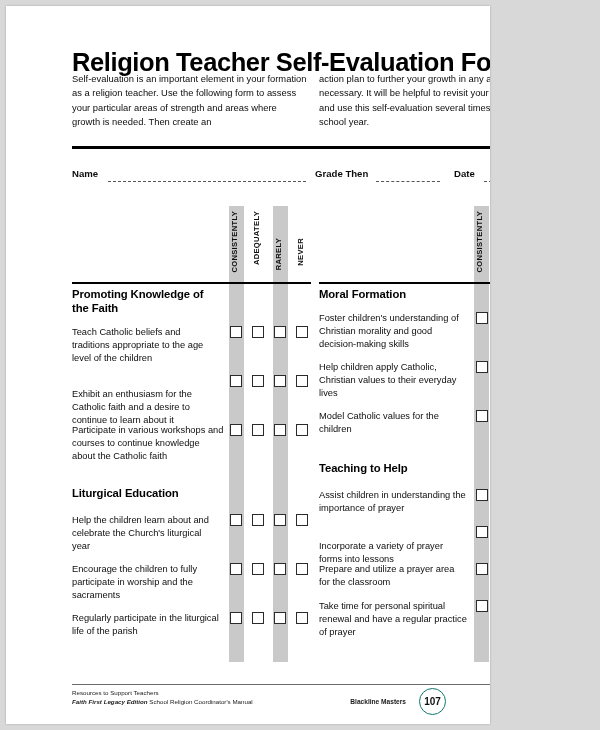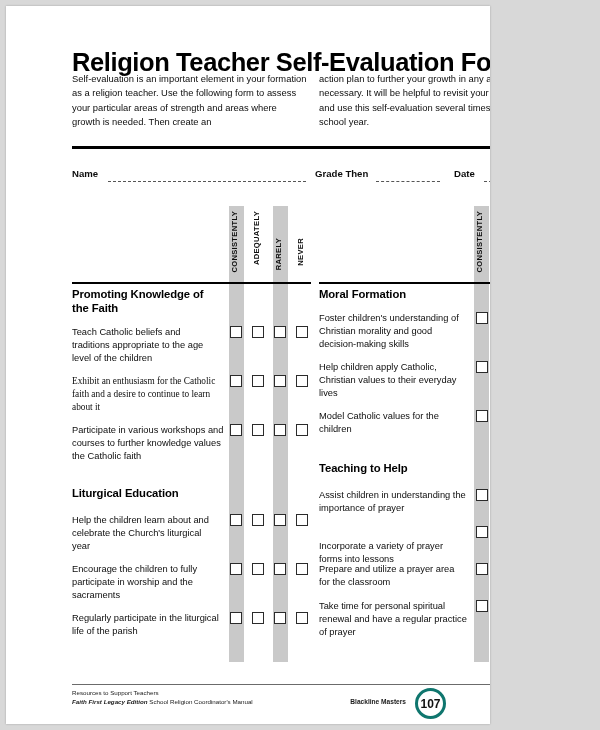--- a/index.html
+++ b/index.html
@@ -207,23 +207,23 @@
     font-size: 6.6px;
     font-weight: bold;
     color: #1a1a1a;
   }
   #page-num {
     position: absolute;
     right: 44px;
     top: 682px;
     width: 25px;
     height: 25px;
-    border: 3px solid #0f766e;
+    border: 1px solid #0f766e;
     border-radius: 50%;
-    font-size: 12px;
+    font-size: 10px;
     font-weight: bold;
     color: #111;
     display: flex;
     align-items: center;
     justify-content: center;
   }
 </style>
 </head>
 <body>
 
@@ -270,32 +270,32 @@
     <div class="item" style="position:absolute; left:0; top:38px; width:152px;">
       <span class="item-text">Teach Catholic beliefs and traditions appropriate to the age level of the children</span>
     </div>
     <div class="cbrow" style="left:158px; top:38px;">
       <span class="cbox c0"></span>
       <span class="cbox c1"></span>
       <span class="cbox c2"></span>
       <span class="cbox c3"></span>
     </div>
 
-    <div class="item" style="position:absolute; left:0; top:87px; width:152px;font-family:Liberation Serif, serif;">
+    <div class="item" style="position:absolute; left:0; top:100px; width:152px;">
       <span class="item-text">Exhibit an enthusiasm for the Catholic faith and a desire to continue to learn about it</span>
     </div>
     <div class="cbrow" style="left:158px; top:87px;">
       <span class="cbox c0"></span>
       <span class="cbox c1"></span>
       <span class="cbox c2"></span>
       <span class="cbox c3"></span>
     </div>
 
     <div class="item" style="position:absolute; left:0; top:136px; width:156px;">
-      <span class="item-text">Participate in various workshops and courses to further knowledge values the Catholic faith</span>
+      <span class="item-text">Participate in various workshops and courses to continue knowledge about the Catholic faith</span>
     </div>
     <div class="cbrow" style="left:158px; top:136px;">
       <span class="cbox c0"></span>
       <span class="cbox c1"></span>
       <span class="cbox c2"></span>
       <span class="cbox c3"></span>
     </div>
 
     <div class="sect-head" style="position:absolute; left:0; top:199px; width:170px;">Liturgical Education</div>
 

